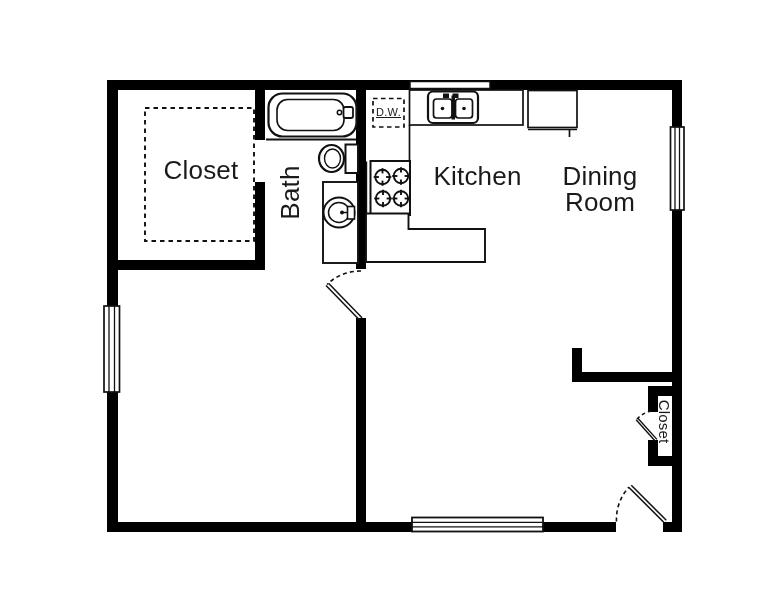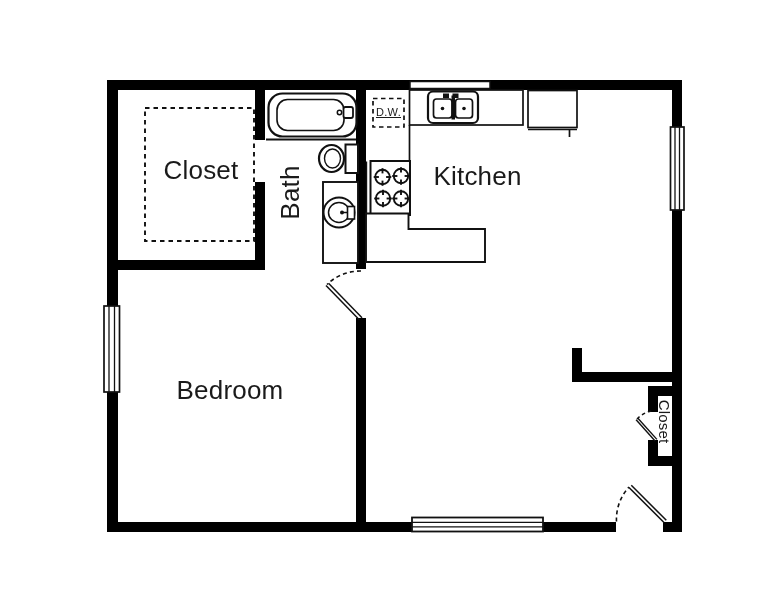--- a/index.html
+++ b/index.html
@@ -166,21 +166,24 @@
   </svg>
 
   <div class="room-label" style="left:131px;top:157px;width:140px;">
     <div>Closet</div>
   </div>
 
   <div class="room-label rot-ccw" style="left:250px;top:179px;width:80px;height:27px;">Bath</div>
 
   <div class="room-label" style="left:407px;top:163px;width:141px;text-align:center;">Kitchen</div>
 
+  <div class="room-label" style="left:530px;top:163px;width:140px;">
+    <div>Dining</div>
+    <div>Room</div>
+  </div>
 
-  <div class="room-label" style="left:160px;top:377px;width:140px;">Bedroom</div>
 
 
   <div class="room-label small-label rot-cw" style="left:634px;top:414px;width:61px;height:15px;">Closet</div>
 
   <div class="room-label tiny-label" style="left:369px;top:107px;width:39px;text-decoration:underline;">D.W.</div>
 
 </div>
 
 </body></html>

